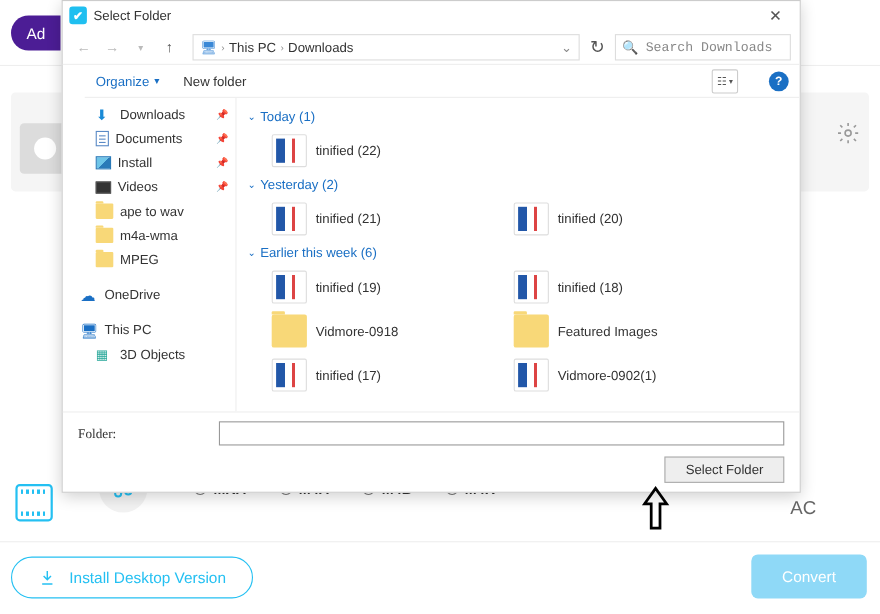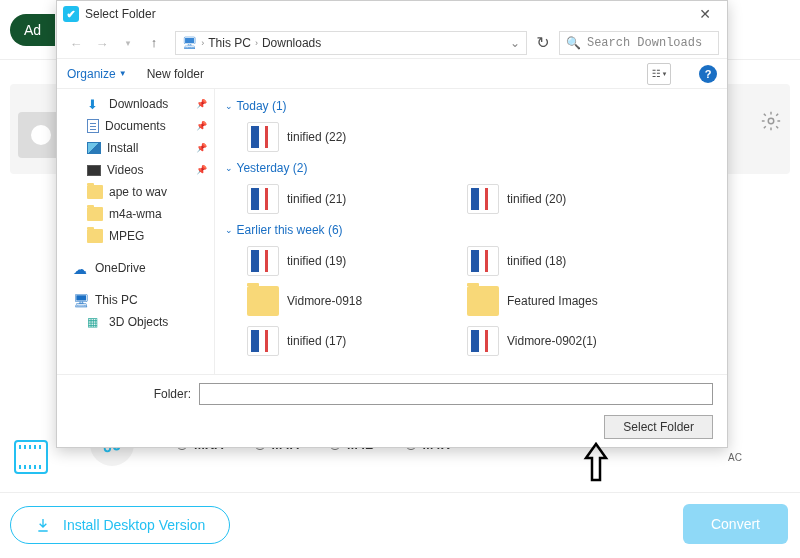--- a/index.html
+++ b/index.html
@@ -1,53 +1,53 @@
 <!DOCTYPE html>
 <html><head>
 <meta charset="utf-8">
 <style>
 * { box-sizing: border-box; margin: 0; padding: 0; font-family: 'Segoe UI', Tahoma, sans-serif; }
 body { width: 800px; height: 558px; background: #fff; position: relative; overflow: hidden; }
 
 
 .backdrop { position: absolute; inset: 0; background: #fff; }
 .bd-top { height: 60px; display: flex; align-items: center; padding-left: 10px; border-bottom: 1px solid #eee;}
-.bd-add { background: #14532d; color: #fff; border-radius: 20px 0 0 20px; padding: 8px 14px; font-size: 14px; }
+.bd-add { background: #4c1d95; color: #fff; border-radius: 20px 0 0 20px; padding: 8px 14px; font-size: 14px; }
 .bd-row { margin-top: 24px; margin-left: 10px; height: 90px; width: 780px; background: #f5f5f5; border-radius: 4px; position: relative;}
 .bd-row .thumb { width: 46px; height: 46px; background: #dcdcdc; border-radius: 4px; position: absolute; left: 8px; top: 28px;}
 .bd-row .thumb .circ{ width:20px;height:20px;border-radius:50%;background:#fff;position:absolute;left:13px;top:13px;}
 .bd-gear { position: absolute; right: 18px; top: 110px; color: #888; }
 .bd-radiorow { position: absolute; left: 90px; top: 422px; display: flex; align-items: center; gap: 30px; font-size: 13px; color: #333;}
 .bd-radiorow .ricon{ width:44px;height:44px;border-radius:50%;background:#f2f2f2;display:flex;align-items:center;justify-content:center;color:#24c0f2;margin-right:12px;}
 .bd-radiorow label{display:flex;align-items:center;gap:6px;}
 .bd-radiorow input[type=radio]{width:12px;height:12px;}
 .bd-radiorow .txt{font-weight:600;}
 .bd-line{position:absolute; left:0; right:0; top:492px; border-top:1px solid #eee;}
 .bd-film{position:absolute; left:14px; top:440px; width:34px;height:34px; border:2px solid #24c0f2; border-radius:4px;}
 .bd-film::before,.bd-film::after{content:'';position:absolute;left:3px;right:3px;height:4px;background:repeating-linear-gradient(90deg,#24c0f2 0 2px, transparent 2px 5px);}
 .bd-film::before{top:3px;} .bd-film::after{bottom:3px;}
 .bd-install{position:absolute;left:10px;bottom:14px;border:1.5px solid #24c0f2;color:#24c0f2;border-radius:22px;padding:10px 24px;font-size:14px;display:flex;align-items:center;gap:12px;}
 .bd-convert{position:absolute;right:12px;bottom:14px;background:#8fd9f7;color:#fff;border-radius:6px;padding:12px 28px;font-size:14px;}
-.bd-ac{position:absolute;right:58px;top:452px;font-size:10px;color:#666;}
+.bd-ac{position:absolute;right:58px;top:452px;font-size:17px;color:#666;}
 
 
 .dialog { position: absolute; left: 56px; top: 0; width: 672px; height: 448px; background: #fff; border: 1px solid #ccc; box-shadow: 0 4px 14px rgba(0,0,0,0.2); display: flex; flex-direction: column;}
 .titlebar{height:26px;display:flex;align-items:center;padding:0 6px;font-size:12px;color:#333;}
 .titlebar .appicon{width:16px;height:16px;background:#1fbff0;border-radius:3px;margin-right:6px;display:flex;align-items:center;justify-content:center;color:#fff;font-size:11px;font-weight:bold;}
 .titlebar .close{margin-left:auto;width:32px;height:20px;display:flex;align-items:center;justify-content:center;font-size:14px;color:#555;}
 .navbar{height:32px;display:flex;align-items:center;padding:0 8px;gap:4px;border-bottom:1px solid #eee;}
 .navbar .navbtn{width:22px;height:22px;display:flex;align-items:center;justify-content:center;color:#bbb;font-size:13px;}
 .navbar .navbtn.enabled{color:#555;}
 .navbar .crumb{flex:1;border:1px solid #ddd;height:24px;display:flex;align-items:center;padding:0 6px;font-size:12px;gap:4px;color:#333;margin-left:6px;}
 .navbar .crumb .pcicon{color:#3a88d6;font-size:12px;}
 .navbar .crumb .chev{color:#888;font-size:9px;}
 .navbar .crumb .drop{margin-left:auto;color:#888;}
 .navbar .refresh{width:24px;height:24px;display:flex;align-items:center;justify-content:center;color:#555;border:1px solid transparent;}
 .navbar .search{width:160px;height:24px;border:1px solid #ddd;display:flex;align-items:center;padding:0 6px;font-size:12px;color:#888;gap:6px;}
-.toolbar{height:30px;display:flex;align-items:center;padding:0 10px;font-size:12px;gap:20px;border-bottom:1px solid #eee;}
+.toolbar{height:30px;display:flex;align-items:center;padding:0 10px;font-size:12px;gap:20px;border-bottom:1px solid #eee;margin-left:20px;}
 .toolbar .org{color:#1a6fc4;display:flex;align-items:center;gap:3px;}
 .toolbar .nf{color:#333;}
 .toolbar .spacer{flex:1;}
 .toolbar .view{width:24px;height:22px;border:1px solid #ccc;border-radius:2px;display:flex;align-items:center;justify-content:center;font-size:10px;color:#555;}
 .toolbar .help{width:18px;height:18px;border-radius:50%;background:#1a6fc4;color:#fff;display:flex;align-items:center;justify-content:center;font-size:11px;font-weight:bold;margin-left:8px;}
 
 .body{flex:1;display:flex;overflow:hidden;}
 .tree{width:158px;border-right:1px solid #eee;overflow-y:auto;padding:4px 0;font-size:12px;color:#333;position:relative;}
 .tree::-webkit-scrollbar{width:12px;}
 .tree .node{height:22px;display:flex;align-items:center;padding-left:16px;gap:6px;white-space:nowrap;}
@@ -75,21 +75,21 @@
 .item{width:220px;height:40px;display:flex;align-items:center;gap:8px;padding-left:22px;}
 .item .thumb{width:32px;height:30px;background:#f8d878;border-radius:2px;position:relative;}
 .item .thumb::before{content:'';position:absolute;top:-3px;left:0;width:12px;height:3px;background:#f8d878;border-radius:1px 1px 0 0;}
 .item .thumb.img{background:#fff;border:1px solid #ddd;}
 .item .thumb.img::before{display:none;}
 .item .thumb.img::after{content:'';position:absolute;inset:3px;background:linear-gradient(90deg,#2257a8 0 35%,#fff 35% 60%,#d44 60% 70%,#fff 70%);}
 .item .lbl{color:#333;}
 
 .footer{border-top:1px solid #eee;padding:8px 14px;display:flex;flex-direction:column;gap:10px;}
 .frow{display:flex;align-items:center;gap:8px;font-size:12px;}
-.frow label{color:#333;min-width:120px;text-align:right;}
+.frow label{color:#333;min-width:120px;text-align:left;font-family:Liberation Serif, serif;}
 .frow input{flex:1;height:22px;border:1px solid #999;padding:0 4px;font-size:12px;}
 .btns{display:flex;justify-content:flex-end;gap:8px;}
 .btns button{height:24px;padding:0 18px;font-size:12px;border:1px solid #aaa;background:#eee;color:#333;cursor:pointer;}
 
 .arrow-ann{position:absolute;left:582px;top:440px;font-size:30px;color:#000;pointer-events:none;}
 .arrow-ann svg{width:28px;height:44px;}
 </style>
 </head>
 <body>
 

